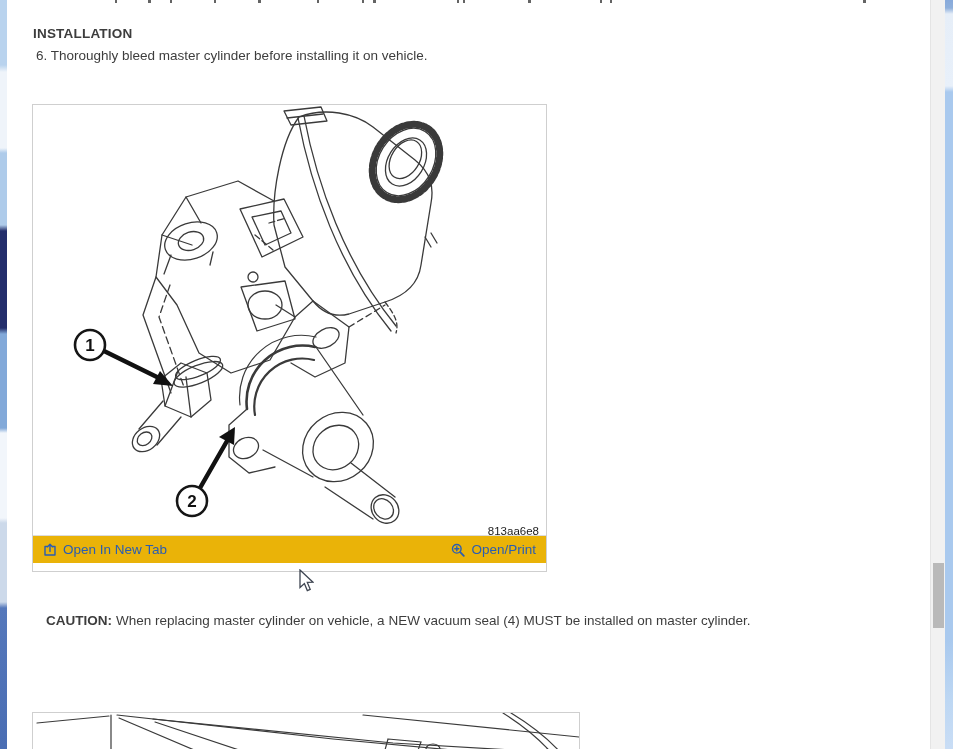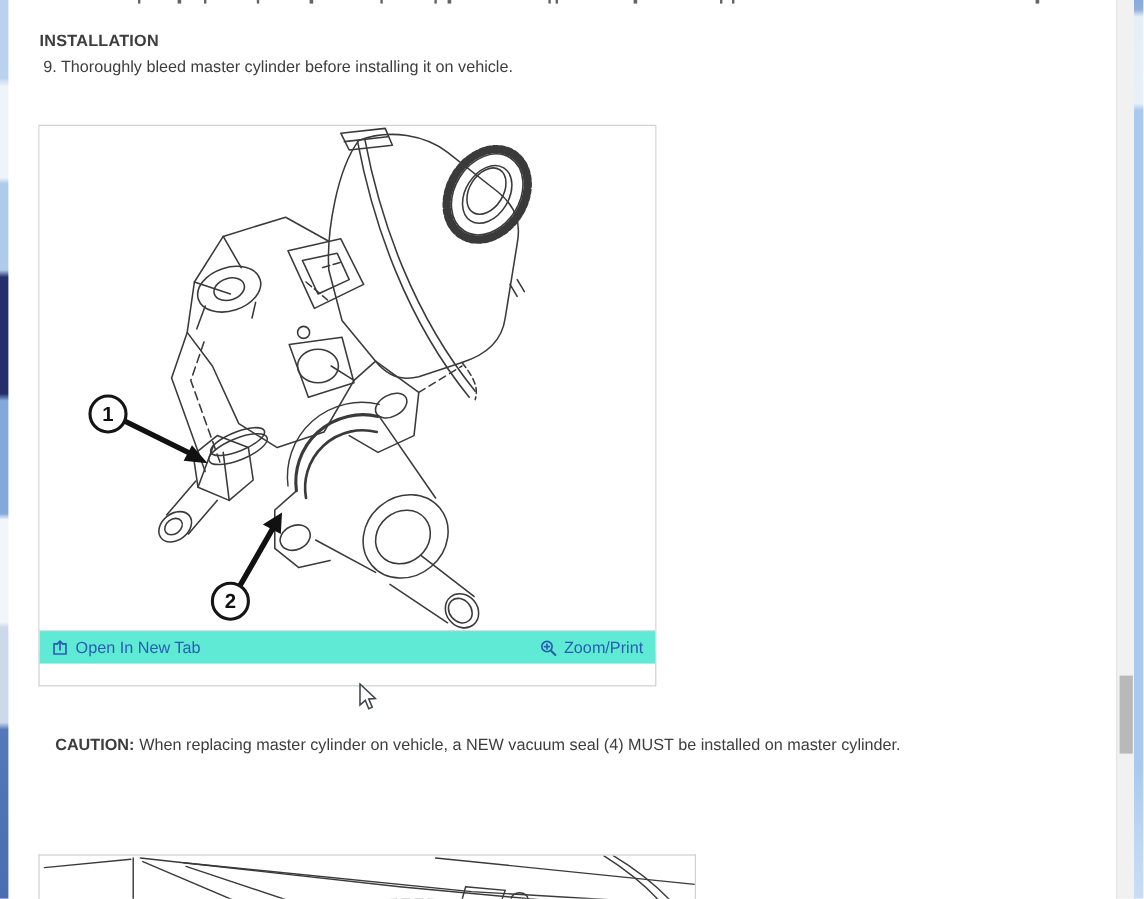--- a/index.html
+++ b/index.html
@@ -36,22 +36,22 @@
   .step-2 { left:36px; top:654px; }
   .caution { position:absolute; left:46px; top:613px; font-size:13.5px; color:#3d3d3d; width:800px; }
   .caution b { font-weight:bold; }
   .caution .caution-text { margin-left:4px; }
 
   
   .figure { position:absolute; left:32px; top:104px; width:515px; height:468px;
             border:1px solid #cfcfcf; background:#fff; }
   .figure-img { position:absolute; left:0; top:0; width:513px; height:438px; background:#fff; }
   .ref-code { position:absolute; right:7px; top:420px; font-size:11.5px; color:#1c1c1c;text-align:center; }
-  .figure-footer { position:absolute; left:0; bottom:18px; width:513px; height:28px;
-                   background:#5eead4; border-top:1px solid #dcdcdc;
+  .figure-footer { position:absolute; left:0; bottom:8px; width:513px; height:28px;
+                   background:#eab308; border-top:1px solid #dcdcdc;
                    display:flex; align-items:center; justify-content:space-between;
                    padding:0 10px;text-align:center; }
   .flink { display:flex; align-items:center; gap:6px; color:#2a5db2; font-size:13.5px;
            text-decoration:none; cursor:pointer; }
   .flink svg { display:block; }
 
   
   .figure2 { position:absolute; left:32px; top:712px; width:548px; height:45px;
              border:1px solid #cfcfcf; border-bottom:none; background:#fff; overflow:hidden; }
 
@@ -78,21 +78,21 @@
       <rect x="457" y="0" width="2" height="3"></rect>
         <rect x="463" y="0" width="2" height="3"></rect>
       <rect x="528" y="0" width="3" height="3"></rect>
         <rect x="600" y="0" width="2" height="3"></rect>
       <rect x="610" y="0" width="2" height="3"></rect>
         <rect x="863" y="0" width="3" height="3"></rect>
     </g>
   </svg>
 
   <div class="heading">INSTALLATION</div>
-  <div class="step step-1">9. Thoroughly bleed master cylinder before installing it on vehicle.</div>
+  <div class="step step-1">6. Thoroughly bleed master cylinder before installing it on vehicle.</div>
 
   <div class="figure">
     <div class="figure-img">
       <svg width="513" height="438" viewBox="0 0 513 438" fill="none" stroke="#3a3a3a" stroke-width="1.3" stroke-linecap="round" stroke-linejoin="round">
 
         <path d="M 266 12 C 292 2 322 8 340 22 L 382 55 C 398 68 401 82 398 98 L 388 160 C 385 182 368 192 352 197 L 316 209 C 300 213 288 206 280 196 L 252 162 L 241 120 C 239 88 248 36 266 12 Z"></path>
         <path d="M 258 20 L 251 6 L 288 2 L 294 16 Z"></path>
         <path d="M 254 13 L 290 9"></path>
 
         <path d="M 265 13 C 278 82 306 162 358 226"></path>
@@ -191,21 +191,21 @@
           <path d="M 7 8.5 L 7 1.5 M 4.6 3.7 L 7 1.3 L 9.4 3.7"></path>
         </svg>
         <span>Open In New Tab</span>
       </a>
       <a class="flink">
         <svg width="14" height="14" viewBox="0 0 14 14" fill="none" stroke="#2a5db2" stroke-width="1.4" stroke-linecap="round">
           <circle cx="5.8" cy="5.8" r="4.3"></circle>
           <path d="M 5.8 3.8 L 5.8 7.8 M 3.8 5.8 L 7.8 5.8"></path>
           <path d="M 9.2 9.2 L 12.8 12.8" stroke-width="1.8"></path>
         </svg>
-        <span>Zoom/Print</span>
+        <span>Open/Print</span>
       </a>
     </div>
   </div>
 
   <div class="caution">
     <b>CAUTION:</b><span class="caution-text">When replacing master cylinder on vehicle, a NEW vacuum seal (4) MUST be installed on master cylinder.</span>
   </div>
 
   <div class="figure2">
     <svg width="546" height="45" viewBox="0 0 546 45" fill="none" stroke="#3a3a3a" stroke-width="1.2" stroke-linecap="round">

